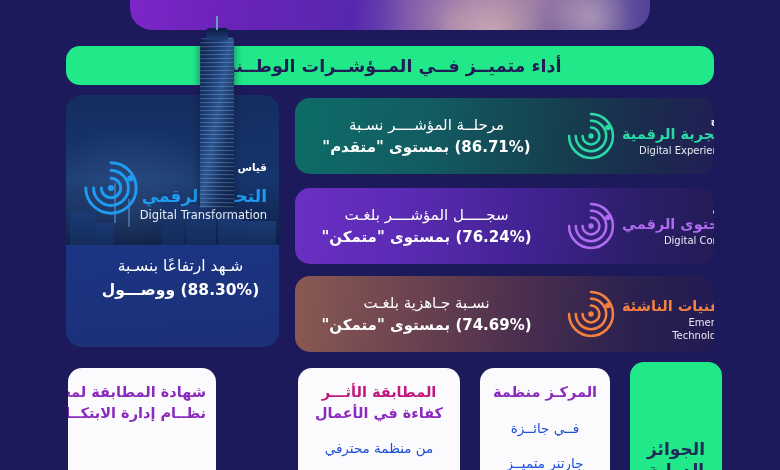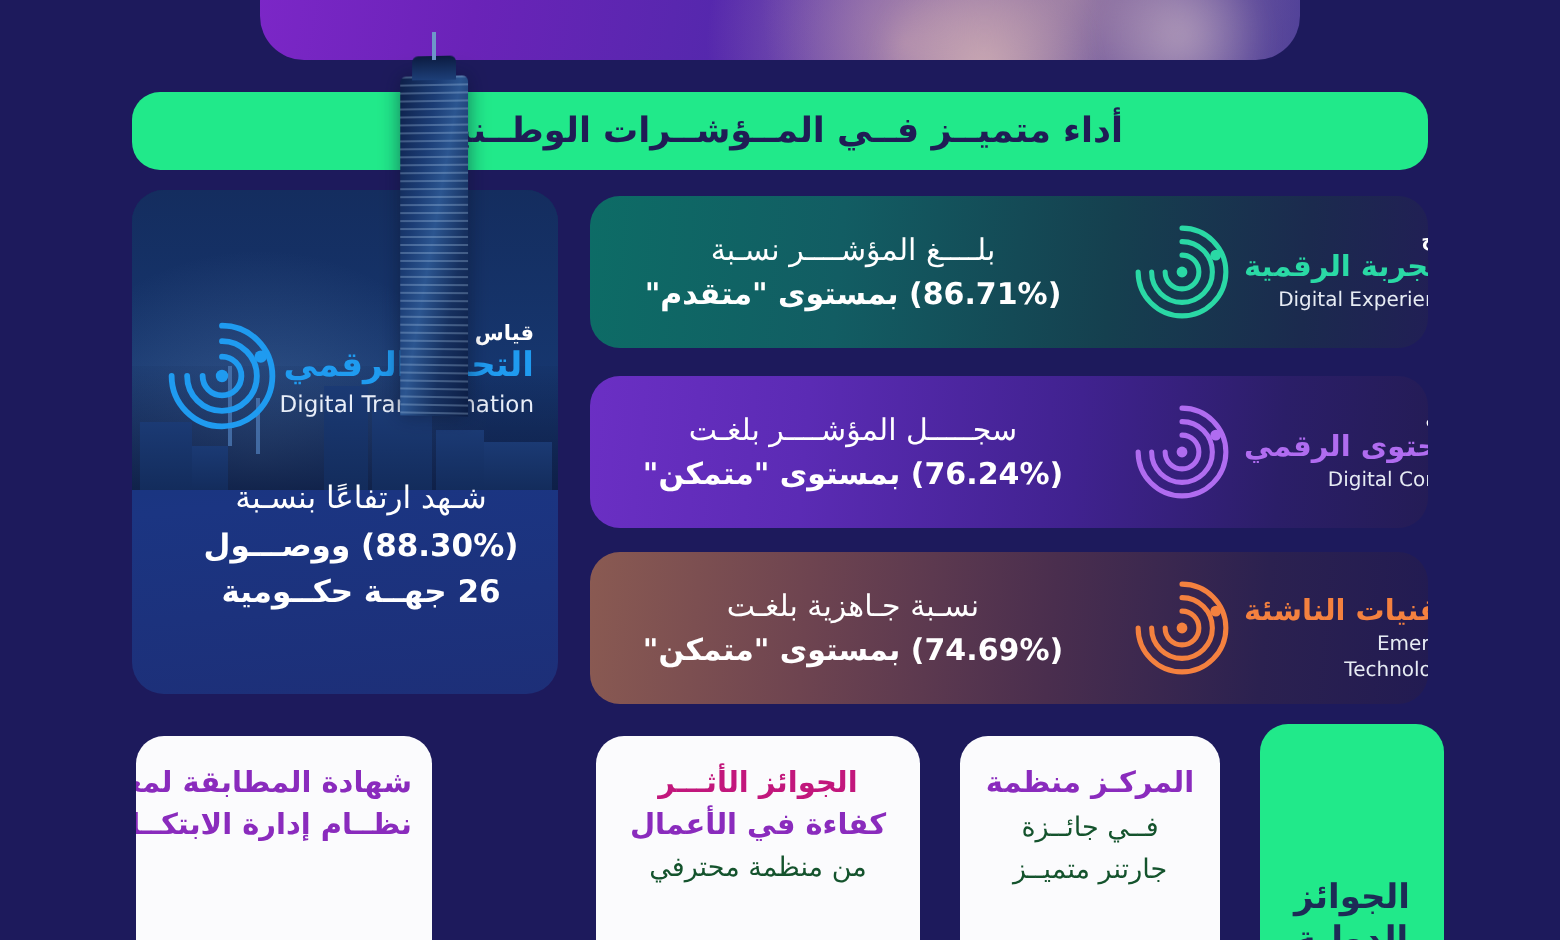--- a/index.html
+++ b/index.html
@@ -150,21 +150,21 @@
     position: absolute;
     right: 12px;
     top: 66px;
     text-align: right;
     z-index: 7;
   }
   .hero-cap .k1 {
     color: #ffffff;
     font-size: 10.5px;
     font-weight: bold;
-    margin-bottom: 1px;
+    margin-bottom: 14px;
   }
   .hero-cap .k2 {
     color: #1f9bf0;
     font-size: 17px;
     font-weight: bold;
     letter-spacing: .3px;
     line-height: 1.15;
   }
   .hero-cap .k3 {
     color: #e8eef8;
@@ -179,21 +179,21 @@
     left: 14px;
     top: 62px;
     width: 62px;
     height: 62px;
     z-index: 7;
   }
 
   .hero-stats {
     position: absolute;
     left: 0; right: 0;
-    top: 135px;
+    top: 152px;
     padding: 8px 14px 0 30px;
     text-align: center;
     color: #ffffff;
   }
   .hero-stats .ln {
     font-size: 15.5px;
     line-height: 1.52;
     white-space: nowrap;
     font-weight: normal;
   }
@@ -285,23 +285,23 @@
   .aw .t1 {
     font-size: 14.5px;
     font-weight: bold;
     color: #8a2bbd;
     line-height: 1.42;
     white-space: nowrap;
   }
   .aw .t1.alt { color: #c2177c; }
   .aw .t2 {
     font-size: 13.5px;
-    color: #14532d;
+    color: #1d4ed8;
     line-height: 1.5;
-    margin-top: 1px;
+    margin-top: 15px;
     white-space: nowrap;
   }
 
   
   #aw-1 .t1 { letter-spacing: 1px; }
 
   .aw-green {
     position: absolute;
     left: 630px;
     top: 362px;
@@ -368,21 +368,20 @@
 
     <div class="hero-cap">
       <div class="k1">قياس</div>
       <div class="k2">التحول الرقمي</div>
       <div class="k3">Digital Transformation</div>
     </div>
 
     <div class="hero-stats">
       <div class="ln">شـهد ارتفاعًا بنسـبة</div>
       <div class="ln b">(88.30%) ووصـــول</div>
-      <div class="ln b">26 جهــة حكــومية</div>
     </div>
   </div>
 
   <div class="tower">
     <div class="crown"></div>
     <div class="tip"></div>
   </div>
 
   <div class="ind" id="ind-0">
     <div class="brand">
@@ -395,21 +394,21 @@
         <svg class="mark-svg" viewBox="0 0 64 64" fill="none" stroke="#2ad9a5" stroke-width="3" stroke-linecap="round">
           <path d="M32 6 A26 26 0 1 1 6 32"></path>
           <path d="M32 14 A18 18 0 1 1 14 32"></path>
           <path d="M32 22 A10 10 0 1 1 22 32"></path>
           <circle cx="32" cy="32" r="3.2" fill="#2ad9a5" stroke="none"></circle>
           <circle cx="52" cy="22" r="3.2" fill="#2ad9a5" stroke="none"></circle>
         </svg>
       </div>
     </div>
     <div class="body">
-      <div class="l1">بلــــغ المؤشــــر نسـبة</div>
+      <div class="l1">مرحلــة المؤشــــر نسـبة</div>
       <div class="l2">(86.71%) بمستوى "متقدم"</div>
     </div>
   </div>
 
   <div class="ind" id="ind-1">
     <div class="brand">
       <div class="tx">
         <div class="small">كفاءة</div>
         <div class="big" style="color:#b06cf0">المحتوى الرقمي</div>
         <div class="en">Digital Content</div>
@@ -452,21 +451,21 @@
       <div class="l2">(74.69%) بمستوى "متمكن"</div>
     </div>
   </div>
 
   <div class="aw" id="aw-0">
     <div class="t1">شهادة المطابقة لمعيار</div>
     <div class="t1">نظــام إدارة الابتكــار</div>
   </div>
 
   <div class="aw" id="aw-1">
-    <div class="t1 alt">الجوائز الأثـــر</div>
+    <div class="t1 alt">المطابقة الأثـــر</div>
     <div class="t1">كفاءة في الأعمال</div>
     <div class="t2">من منظمة محترفي</div>
   </div>
 
   <div class="aw" id="aw-2">
     <div class="t1">المركـز منظمة</div>
     <div class="t2">فــي جائــزة</div>
     <div class="t2">جارتنر متميــز</div>
   </div>
 

